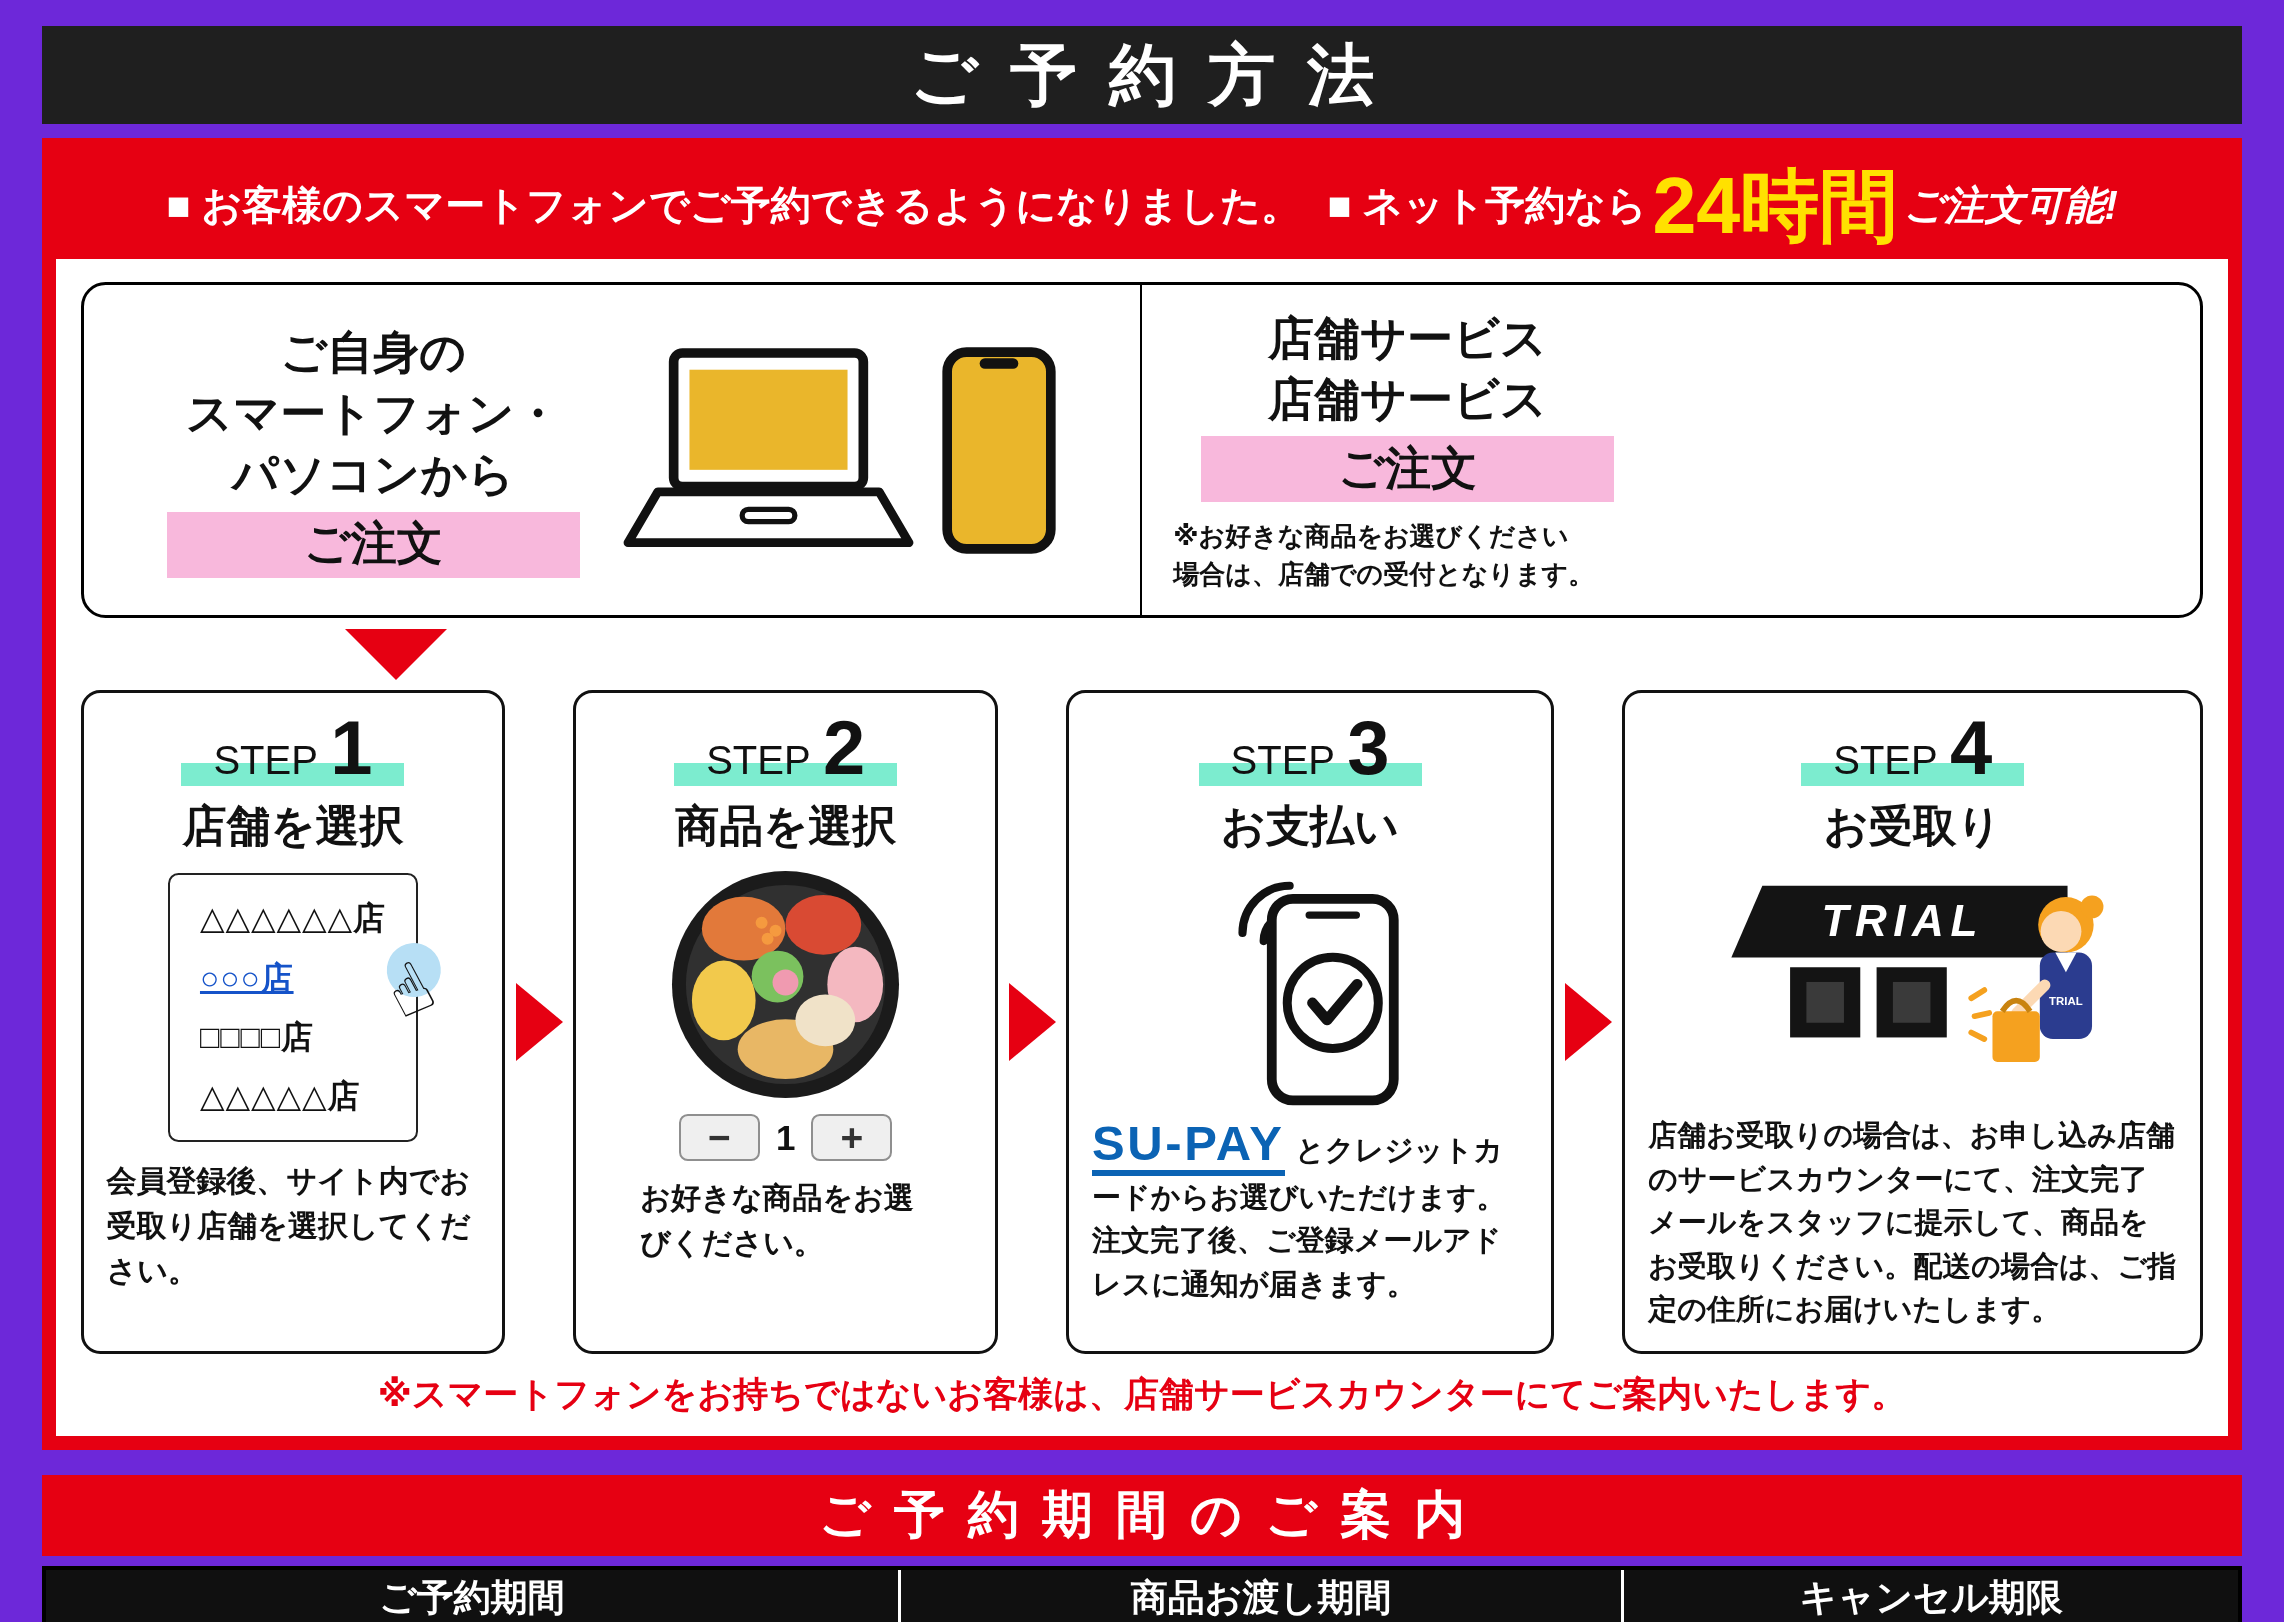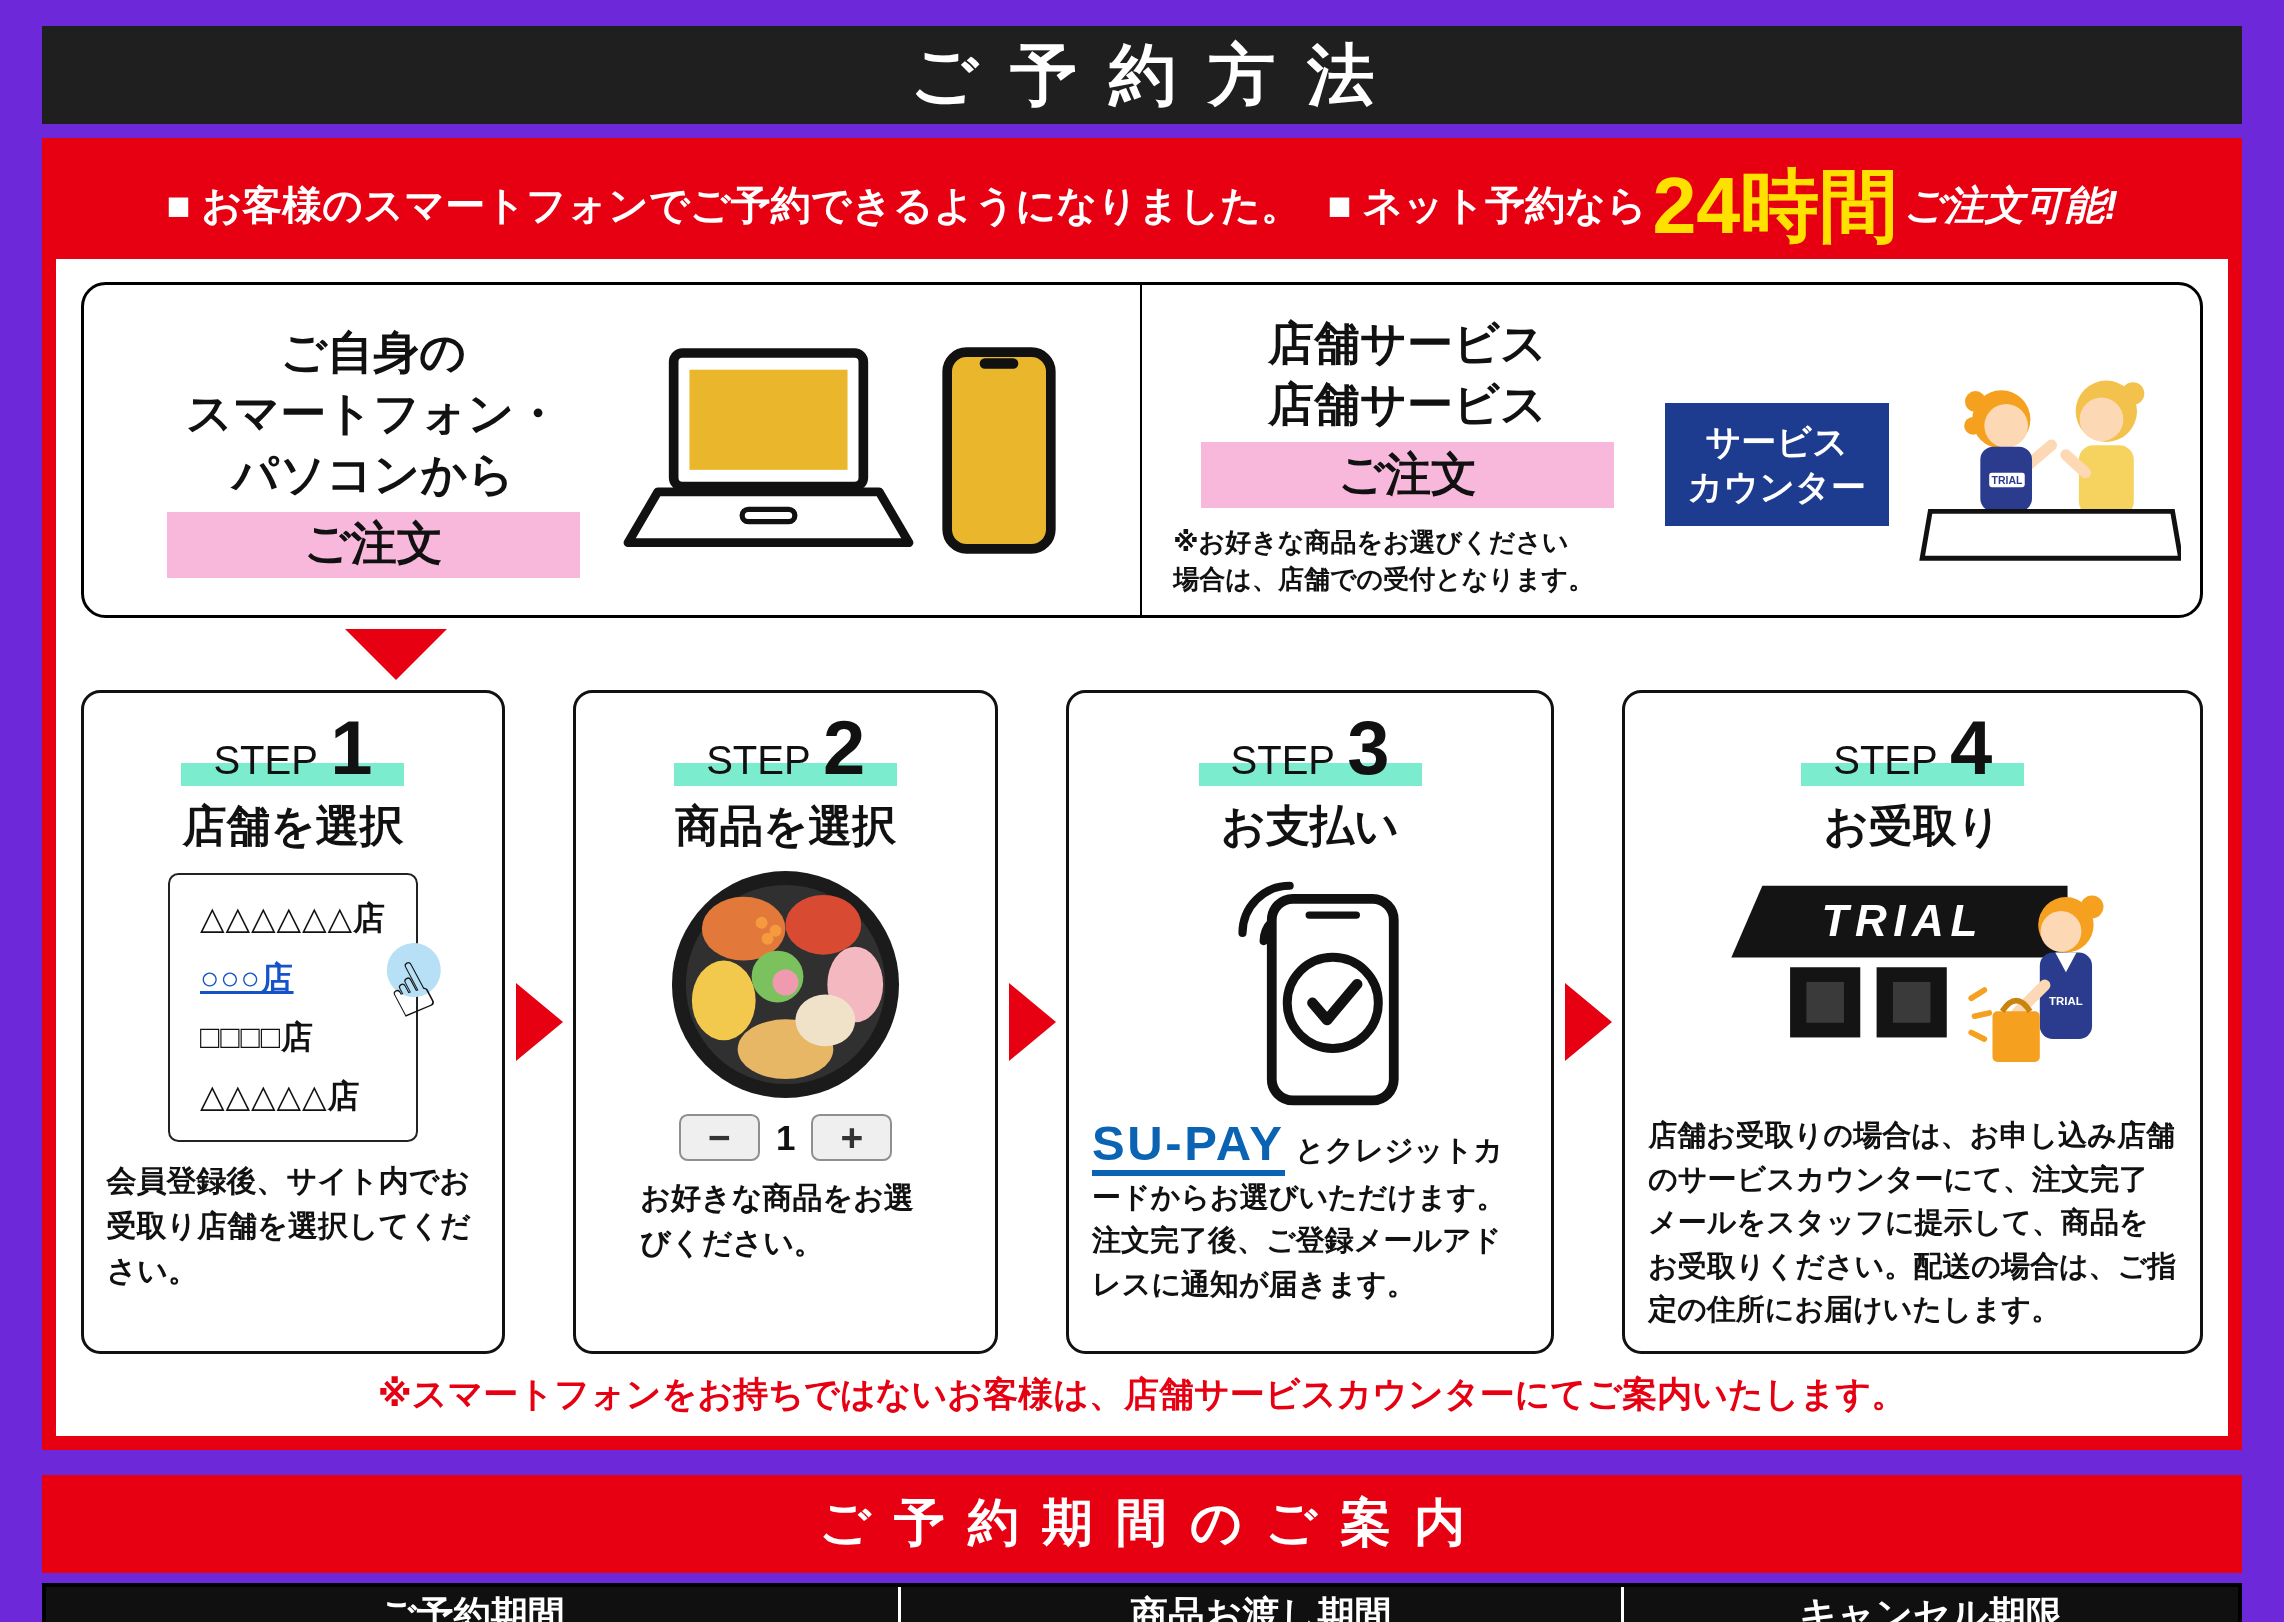--- a/index.html
+++ b/index.html
@@ -19,21 +19,21 @@
   .banner .tail { font-style:italic; }
   .white-body { padding:23px 24.6px 17.6px; background:#fff;border-radius:12px; }
 
   
   .options { border:3.5px solid #000; border-radius:24.6px; display:flex; height:336px; overflow:hidden; background:#fff; }
   .opt { flex:1 1 50%; display:flex; }
   .opt.left { border-right:2.6px solid #000; align-items:center; justify-content:center; gap:39px; }
   .opt-title { text-align:center; font-size:46px; font-weight:800; line-height:1.32; }
   .pink-bar { display:block; background:#f8b8dc; margin:7px auto 0; padding:1.8px 0 3.5px; width:413px; text-align:center; }
   .devices { display:flex; align-items:flex-end; gap:23px; }
-  .opt.right { padding:23px 19.3px 10.5px 26px; align-items:center; gap:17.6px; }
+  .opt.right { padding:23px 19.3px 10.5px 26px; align-items:flex-start; gap:17.6px;flex-direction:column; }
   .rcolA { width:479px; flex:0 0 auto; }
   .cash-note { margin-top:16px; font-size:26px; font-weight:600; line-height:1.45; padding-left:5.3px; }
   .sign { margin-top:16px; background:#1d3b8f; color:#fff; font-size:35px; font-weight:800; text-align:center; line-height:1.3; padding:16px 23px; flex:0 0 auto; }
 
   
   .down-arrow { width:0; height:0; border-left:51px solid transparent; border-right:51px solid transparent; border-top:51px solid #e60012; margin:10.5px 0 10.5px 264px; }
   .arrow-right { width:0; height:0; border-top:39px solid transparent; border-bottom:39px solid transparent; border-left:47px solid #e60012; align-self:center; margin:0 10.5px; flex:0 0 auto; }
 
   
   .steps { display:flex; align-items:stretch; min-height:562px; }
@@ -56,21 +56,21 @@
   .s2 .step-desc { width:78%; margin-top:14px; }
 
   .supay-para { margin-top:12.3px; font-size:29px; font-weight:600; line-height:1.5; text-align:left; width:100%; }
   .supay { font-size:49px; font-weight:800; color:#0b63b4; letter-spacing:2.6px; border-bottom:6.1px solid #0b63b4; margin-right:10.5px; line-height:1; display:inline-block; padding-bottom:1.8px; }
   .s4 .step-desc, .s3 .supay-para { font-size:29px; }
 
   .footnote { margin-top:17.6px; text-align:center; color:#e60012; font-size:35px; font-weight:800; }
 
   
   .schedule { margin-top:24.6px; }
-  .sched-title { background:#e60012; color:#fff; height:98px; display:flex; align-items:center; justify-content:center; font-size:51px; font-weight:800; letter-spacing:23px; padding-left:23px; }
+  .sched-title { background:#e60012; color:#fff; height:81px; display:flex; align-items:center; justify-content:center; font-size:51px; font-weight:800; letter-spacing:23px; padding-left:23px; }
   .sched-table { border:4.4px solid #000; margin-top:10.5px; background:#fff; }
   .thead { display:flex; background:#101010; }
   .th { color:#fff; font-size:37px; font-weight:800; height:56px; display:flex; align-items:center; justify-content:center; }
   .th.c1 { flex:0 0 39%; border-right:3.5px solid #fff; }
   .th.c2 { flex:0 0 33%; border-right:3.5px solid #fff; }
   .th.c3 { flex:1 1 auto; }
 </style>
 </head>
 <body>
 

